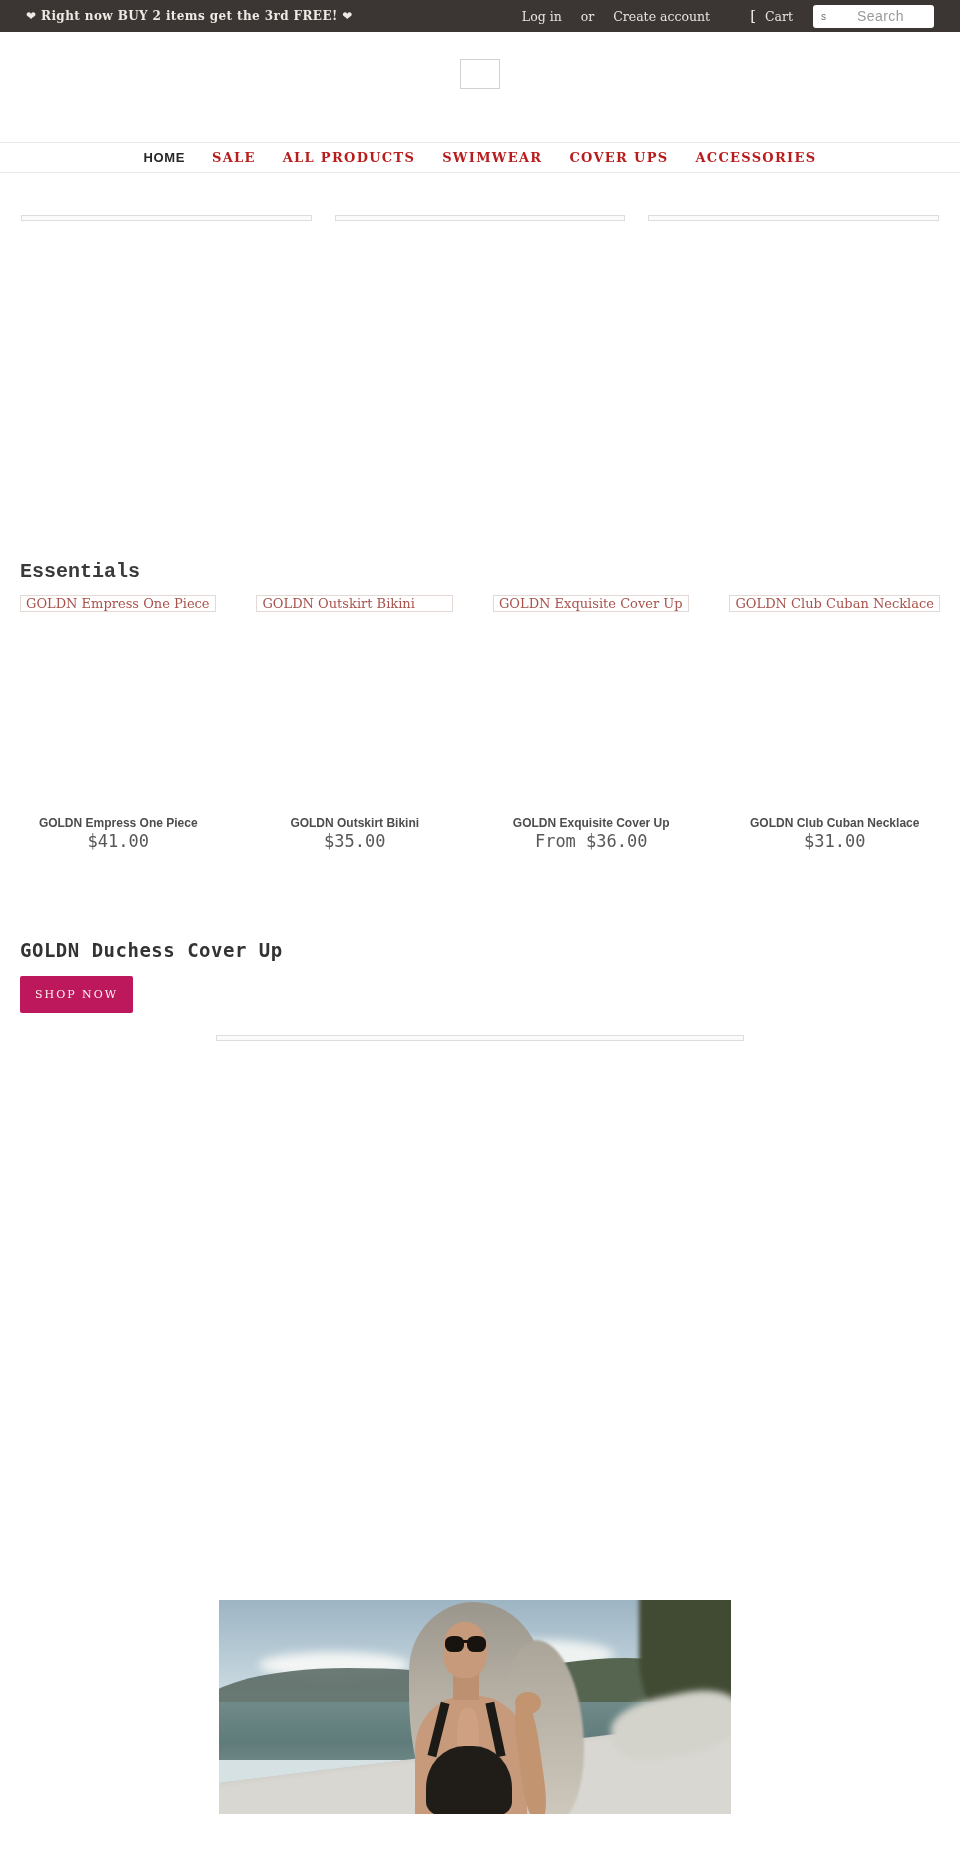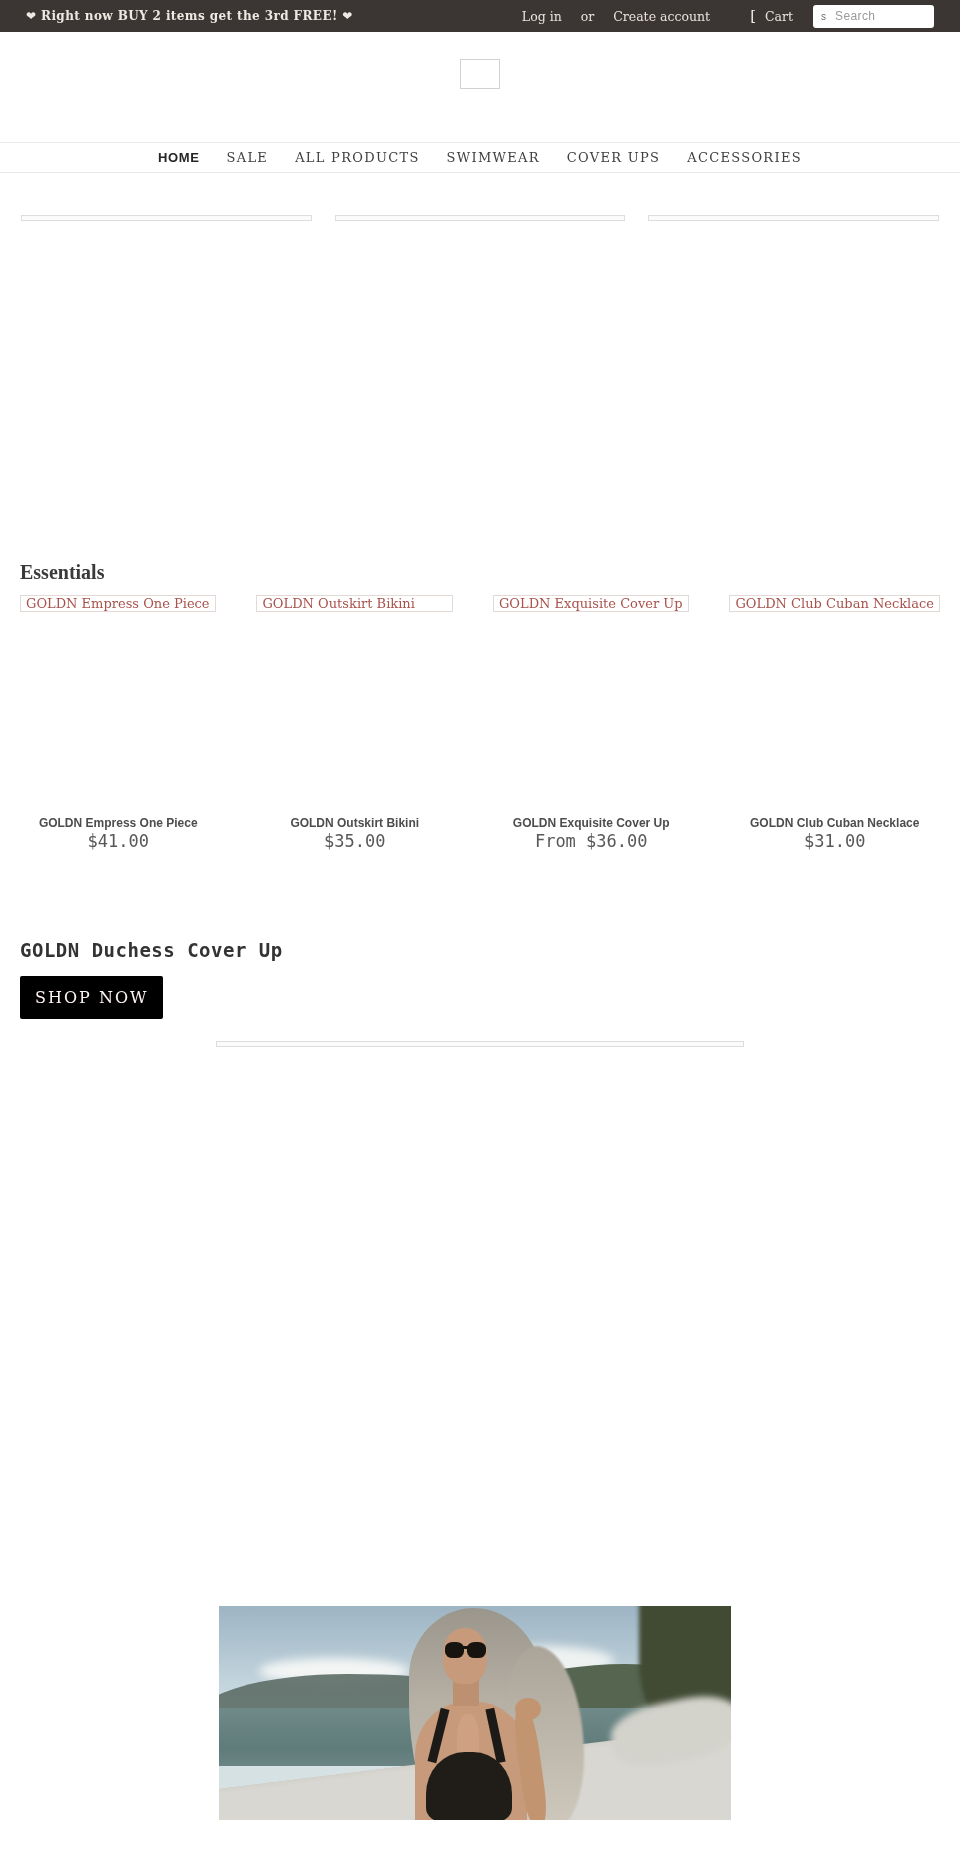--- a/index.html
+++ b/index.html
@@ -22,55 +22,55 @@
   .cart-group { display:flex; align-items:center; margin-left:40px; cursor:pointer; }
   .cart-ico { font-size:15px; margin-right:9px; color:#f2ede9; }
   .cart-label { font-size:12.5px; color:#e9e3de; }
   .searchbox {
     margin-left:20px; width:121px; height:23px; background:#fff;
     border-radius:3px; display:flex; align-items:center; padding:0 8px;
   }
   .search-ico { font-size:10px; color:#6d6d6d; margin-right:9px; font-family:"Liberation Sans",sans-serif; }
   .searchbox input {
     border:none; outline:none; width:100%; background:transparent;
-    font-size:12px; color:#444; font-family:"Liberation Sans",sans-serif; letter-spacing:.4px;
+    font-size:14px; color:#444; font-family:"Liberation Sans",sans-serif; letter-spacing:.4px;text-align:center;
   }
   .searchbox input::placeholder { color:#9a9a9a; }
 
   
   .logo-row { height:110px; display:flex; justify-content:center; }
   .logo-box {
     margin-top:27px; width:40px; height:30px;
     border:1px solid #d4d0ce; background:#fff; cursor:pointer;
   }
 
   
   .nav {
     border-top:1px solid #e9e9e9; border-bottom:1px solid #e9e9e9;
     height:31px; display:flex; align-items:center; justify-content:center; gap:27px;
   }
   .nav a {
     font-family:"DejaVu Serif", serif; font-size:13px; letter-spacing:1.3px;
-    color:#404040; text-decoration:none; cursor:pointer;
+    color:#b91c1c; text-decoration:none; cursor:pointer;font-weight:bold;
   }
   .nav a.active {
     font-family:"Liberation Sans", sans-serif; font-weight:bold;
     color:#262626; letter-spacing:.6px;
   }
 
   
   .strip-row { margin-top:42px; padding:0 21px; display:flex; gap:23px; }
   .strip { flex:1; height:6px; border:1px solid #ddd; background:#fbfbfb; }
 
   
   .container { width:920px; margin:0 auto; }
 
   .essentials { margin-top:339px; }
   .section-title {
-    font-family:Liberation Serif, serif; font-weight:bold;
+    font-family:Liberation Mono, monospace; font-weight:bold;
     font-size:20px; line-height:24px; color:#3a3a3a;margin-top:16px;
   }
   .grid { margin-top:11px; display:grid; grid-template-columns:repeat(4,1fr); column-gap:40px; }
   .alt-box {
     border:1px solid #e3d9d5; height:17px; overflow:hidden; white-space:nowrap;
     font-family:"DejaVu Serif", serif; font-size:13px; line-height:15px;
     color:#a8524c; padding:0 5px; cursor:pointer; background:#fff;
   }
   .img-space { height:205px; cursor:pointer; }
   .prod-title {
@@ -87,22 +87,22 @@
   .feature-title {
     font-family:"DejaVu Sans Mono", monospace; font-weight:bold;
     font-size:19px; line-height:24px; color:#333; letter-spacing:.5px;
   }
   .feature-desc {
     margin-top:16px; font-family:"DejaVu Sans Mono", monospace;
     font-size:14px; line-height:22px; color:#2e2e2e; width:920px;
   }
   .shop-btn {
     margin-top:14px; display:inline-block; border:none; cursor:pointer;
-    background:#000000; color:#fdf4f1; padding:12px 15px; border-radius:2px;
-    font-family:"DejaVu Serif", serif; font-size:16px; letter-spacing:2px;
+    background:#be185d; color:#fdf4f1; padding:12px 15px; border-radius:2px;
+    font-family:"DejaVu Serif", serif; font-size:11px; letter-spacing:2px;
   }
 
   .divider-strip {
     margin:22px auto 0; width:528px; height:6px;
     border:1px solid #ddd; background:#fbfbfb;
   }
 
   
   .photo {
     position:relative; margin-top:559px; margin-left:219px;

